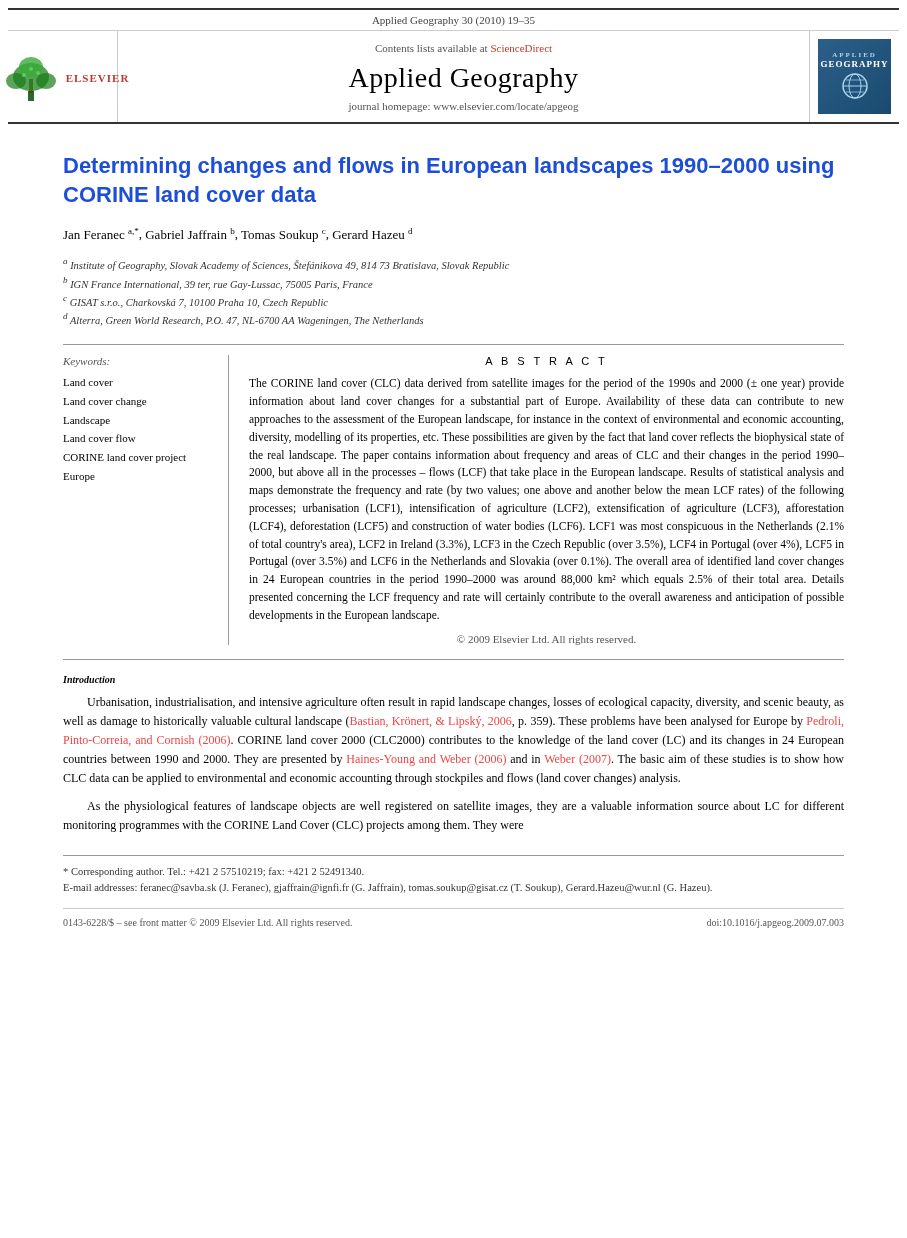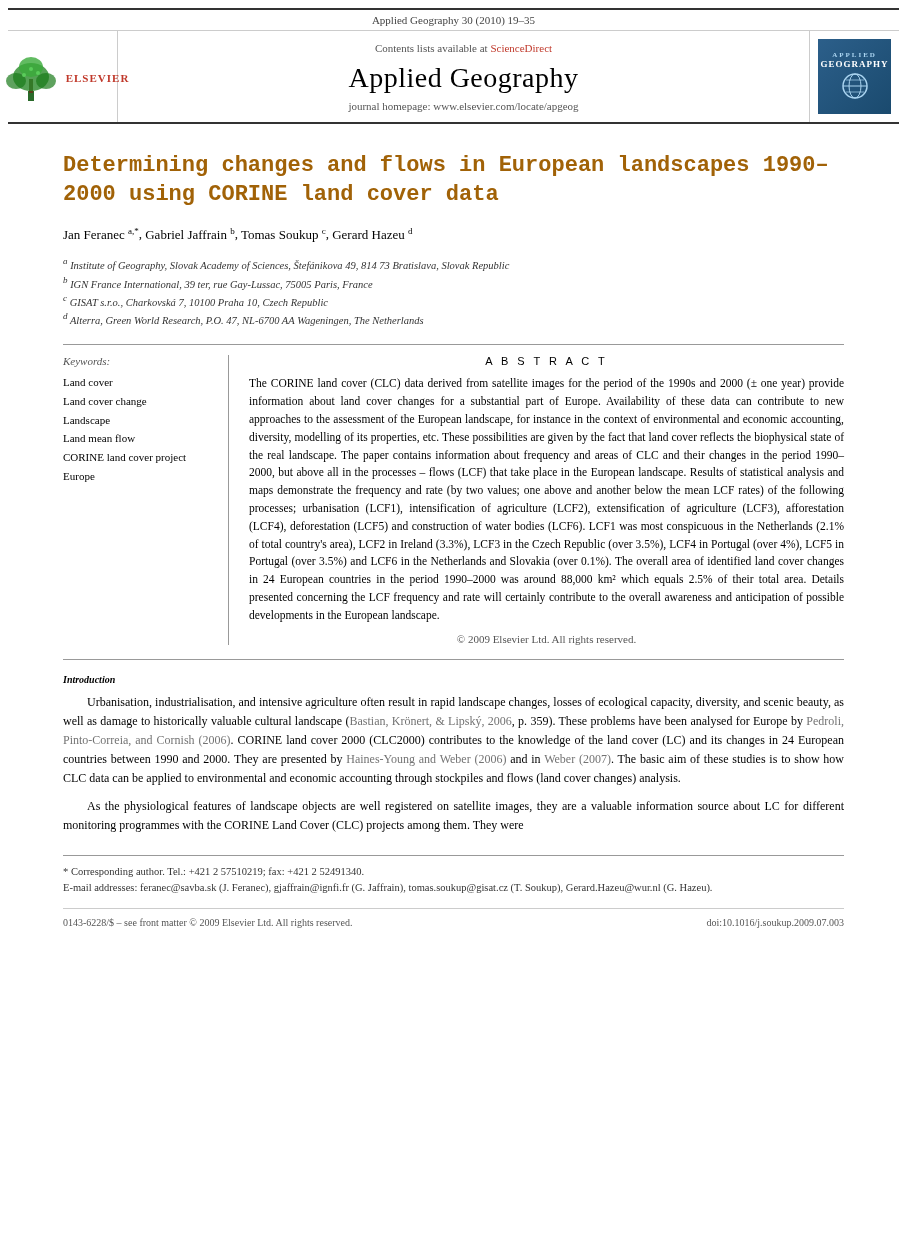--- a/index.html
+++ b/index.html
@@ -141,22 +141,22 @@
     }
 
     
     .article-content {
       padding: 20px 55px 20px 55px;
     }
 
     .article-title {
       font-size: 22px;
       font-weight: bold;
-      font-family: Liberation Mono, monospace;
-      color: #a16207;
+      font-family: Liberation Sans, sans-serif;
+      color: #1d4ed8;
       line-height: 1.3;
       margin-bottom: 14px;
       margin-top: 8px;
     }
 
     .authors-line {
       font-size: 13px;
       color: #000;
       margin-bottom: 10px;
       line-height: 1.6;
@@ -231,21 +231,21 @@
     }
 
     .abstract-text {
       font-size: 11.5px;
       line-height: 1.55;
       color: #000;
       text-align: justify;
     }
 
     .abstract-text a, .body-text a {
-      color: #737373;
+      color: #ef4444;
       text-decoration: none;
     }
 
     .copyright-line {
       text-align: center;
       font-size: 11px;
       color: #555;
       margin-top: 8px;
     }
 
@@ -385,21 +385,21 @@
       <span class="affil-line"><sup class="affil-sup">d</sup> Alterra, Green World Research, P.O. 47, NL-6700 AA Wageningen, The Netherlands</span>
     </div>
 
     <div class="abstract-section">
 
       <div class="keywords-col">
         <div class="keywords-title">Keywords:</div>
         <span class="keyword-item">Land cover</span>
         <span class="keyword-item">Land cover change</span>
         <span class="keyword-item">Landscape</span>
-        <span class="keyword-item">Land mean flow</span>
+        <span class="keyword-item">Land cover flow</span>
         <span class="keyword-item">CORINE land cover project</span>
         <span class="keyword-item">Europe</span>
       </div>
 
       <div style="width:1px; background:#999; flex-shrink:0;"></div>
 
       <div class="abstract-col">
         <div class="abstract-title">A B S T R A C T</div>
         <p class="abstract-text">
           The CORINE land cover (CLC) data derived from satellite images for the period of the 1990s
@@ -444,18 +444,18 @@
       source about LC for different monitoring programmes with the CORINE Land Cover (CLC) projects among them. They were
     </p>
 
     <div class="article-footer">
       <div class="footnote-star">
         <span>* Corresponding author. Tel.: +421 2 57510219; fax: +421 2 52491340.</span><br>
         <span>E-mail addresses: feranec@savba.sk (J. Feranec), gjaffrain@ignfi.fr (G. Jaffrain), tomas.soukup@gisat.cz (T. Soukup), Gerard.Hazeu@wur.nl (G. Hazeu).</span>
       </div>
       <div class="footer-bottom">
         <span class="footer-issn">0143-6228/$ – see front matter © 2009 Elsevier Ltd. All rights reserved.</span>
-        <span class="footer-doi">doi:10.1016/j.soukup.2009.07.003</span>
+        <span class="footer-doi">doi:10.1016/j.apgeog.2009.07.003</span>
       </div>
     </div>
 
   </div>
 </div>
 
 </body></html>

